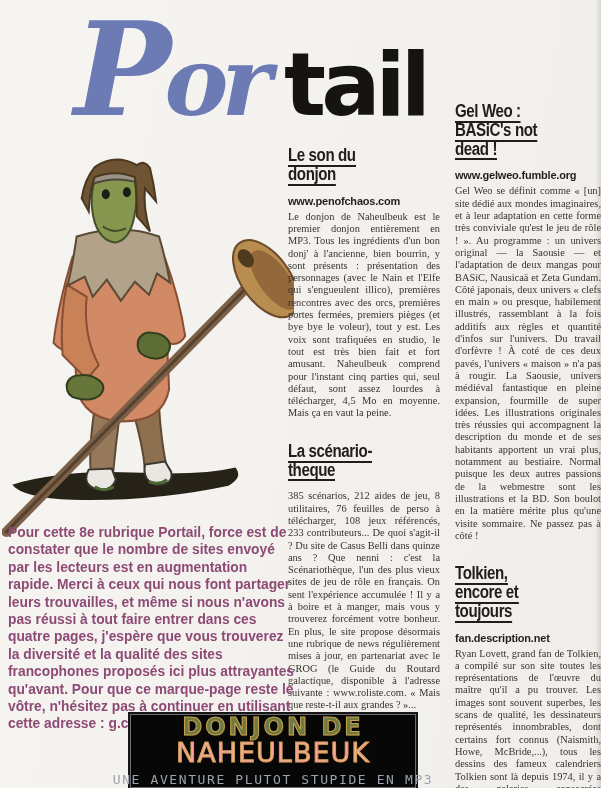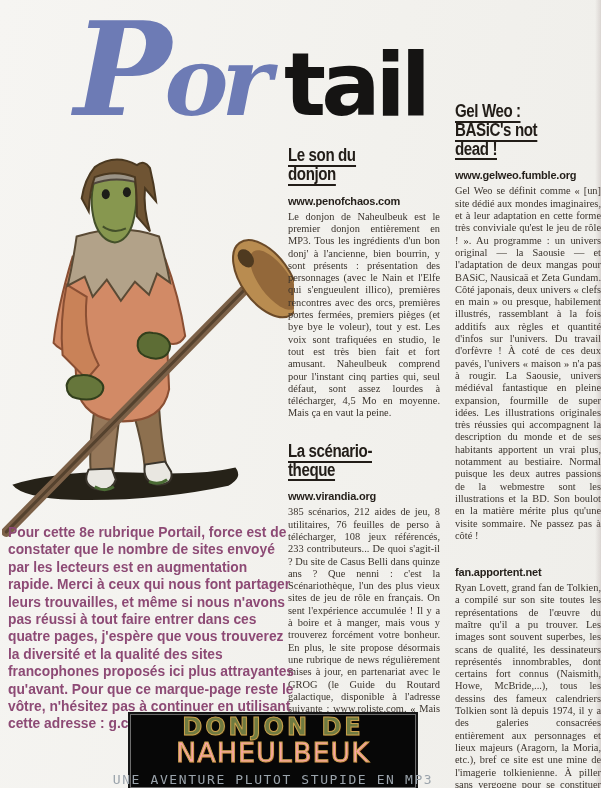--- a/index.html
+++ b/index.html
@@ -145,37 +145,41 @@
         <span class="hline">donjon</span>
       </h2>
       <div class="url">www.penofchaos.com</div>
       <p class="body">Le donjon de Naheulbeuk est le premier donjon entièrement en MP3. Tous les ingrédients d'un bon donj' à l'ancienne, bien bourrin, y sont présents : présentation des personnages (avec le Nain et l'Elfe qui s'engueulent illico), premières rencontres avec des orcs, premières portes fermées, premiers pièges (et bye bye le voleur), tout y est. Les voix sont trafiquées en studio, le tout est très bien fait et fort amusant. Naheulbeuk comprend pour l'instant cinq parties qui, seul défaut, sont assez lourdes à télécharger, 4,5 Mo en moyenne. Mais ça en vaut la peine.</p>
     </section>
     <section class="section">
       <h2 class="heading">
         <span class="hline">La scénario-</span>
         <span class="hline">theque</span>
       </h2>
-      <div class="url">www.virandia.org</div>
       <p class="body">385 scénarios, 212 aides de jeu, 8 utilitaires, 76 feuilles de perso à télécharger, 108 jeux référencés, 233 contributeurs... De quoi s'agit-il ? Du site de Casus Belli dans quinze ans ? Que nenni : c'est la Scénariothèque, l'un des plus vieux sites de jeu de rôle en français. On sent l'expérience accumulée ! Il y a à boire et à manger, mais vous y trouverez forcément votre bonheur. En plus, le site propose désormais une rubrique de news régulièrement mises à jour, en partenariat avec le GROG (le Guide du Routard galactique, disponible à l'adresse suivante : www.roliste.com. « Mais que reste-t-il aux grandes ? »...</p>
     </section>
   </div>
 
 <div class="col" id="col-right">
     <section class="section">
       <h2 class="heading">
         <span class="hline">Gel Weo :</span>
         <span class="hline">BASiC's not</span>
         <span class="hline">dead !</span>
       </h2>
       <div class="url">www.gelweo.fumble.org</div>
       <p class="body">Gel Weo se définit comme « [un] site dédié aux mondes imaginaires, et à leur adaptation en cette forme très conviviale qu'est le jeu de rôle ! ». Au programme : un univers original — la Saousie — et l'adaptation de deux mangas pour BASiC, Nausicaä et Zeta Gundam. Côté japonais, deux univers « clefs en main » ou presque, habilement illustrés, rassemblant à la fois additifs aux règles et quantité d'infos sur l'univers. Du travail d'orfèvre ! À coté de ces deux pavés, l'univers « maison » n'a pas à rougir. La Saousie, univers médiéval fantastique en pleine expansion, fourmille de super idées. Les illustrations originales très réussies qui accompagnent la description du monde et de ses habitants apportent un vrai plus, notamment au bestiaire. Normal puisque les deux autres passions de la webmestre sont les illustrations et la BD. Son boulot en la matière mérite plus qu'une visite sommaire. Ne passez pas à côté !</p>
     </section>
     <section class="section">
-      <div class="url">fan.apportent.net</div>
+      <h2 class="heading">
+        <span class="hline">Tolkien,</span>
+        <span class="hline">encore et</span>
+        <span class="hline">toujours</span>
+      </h2>
+      <div class="url">fan.description.net</div>
       <p class="body">Ryan Lovett, grand fan de Tolkien, a compilé sur son site toutes les représentations de l'œuvre du maître qu'il a pu trouver. Les images sont souvent superbes, les scans de qualité, les dessinateurs représentés innombrables, dont certains fort connus (Naismith, Howe, McBride,...), tous les dessins des fameux calendriers Tolkien sont là depuis 1974, il y a des galeries consacrées entièrement aux personnages et lieux majeurs (Aragorn, la Moria, etc.), bref ce site est une mine de l'imagerie tolkienienne. À piller sans vergogne pour se constituer une belle réserve de fonds d'écran.</p>
     </section>
   </div>
 
 <p class="intro">Pour cette 8e rubrique Portail, force est de constater que le nombre de sites envoyé par les lecteurs est en augmentation rapide. Merci à ceux qui nous font partager leurs trouvailles, et même si nous n'avons pas réussi à tout faire entrer dans ces quatre pages, j'espère que vous trouverez la diversité et la qualité des sites francophones proposés ici plus attrayantes qu'avant. Pour que ce marque-page reste le vôtre, n'hésitez pas à continuer en utilisant cette adresse : g.casaban@casusbelli.com.</p>
 
 <div class="banner">
   <div class="banner-l1">DONJON DE</div>
   <div class="banner-l2">NAHEULBEUK</div>
   <div class="banner-tag">UNE AVENTURE PLUTOT STUPIDE EN MP3</div>

